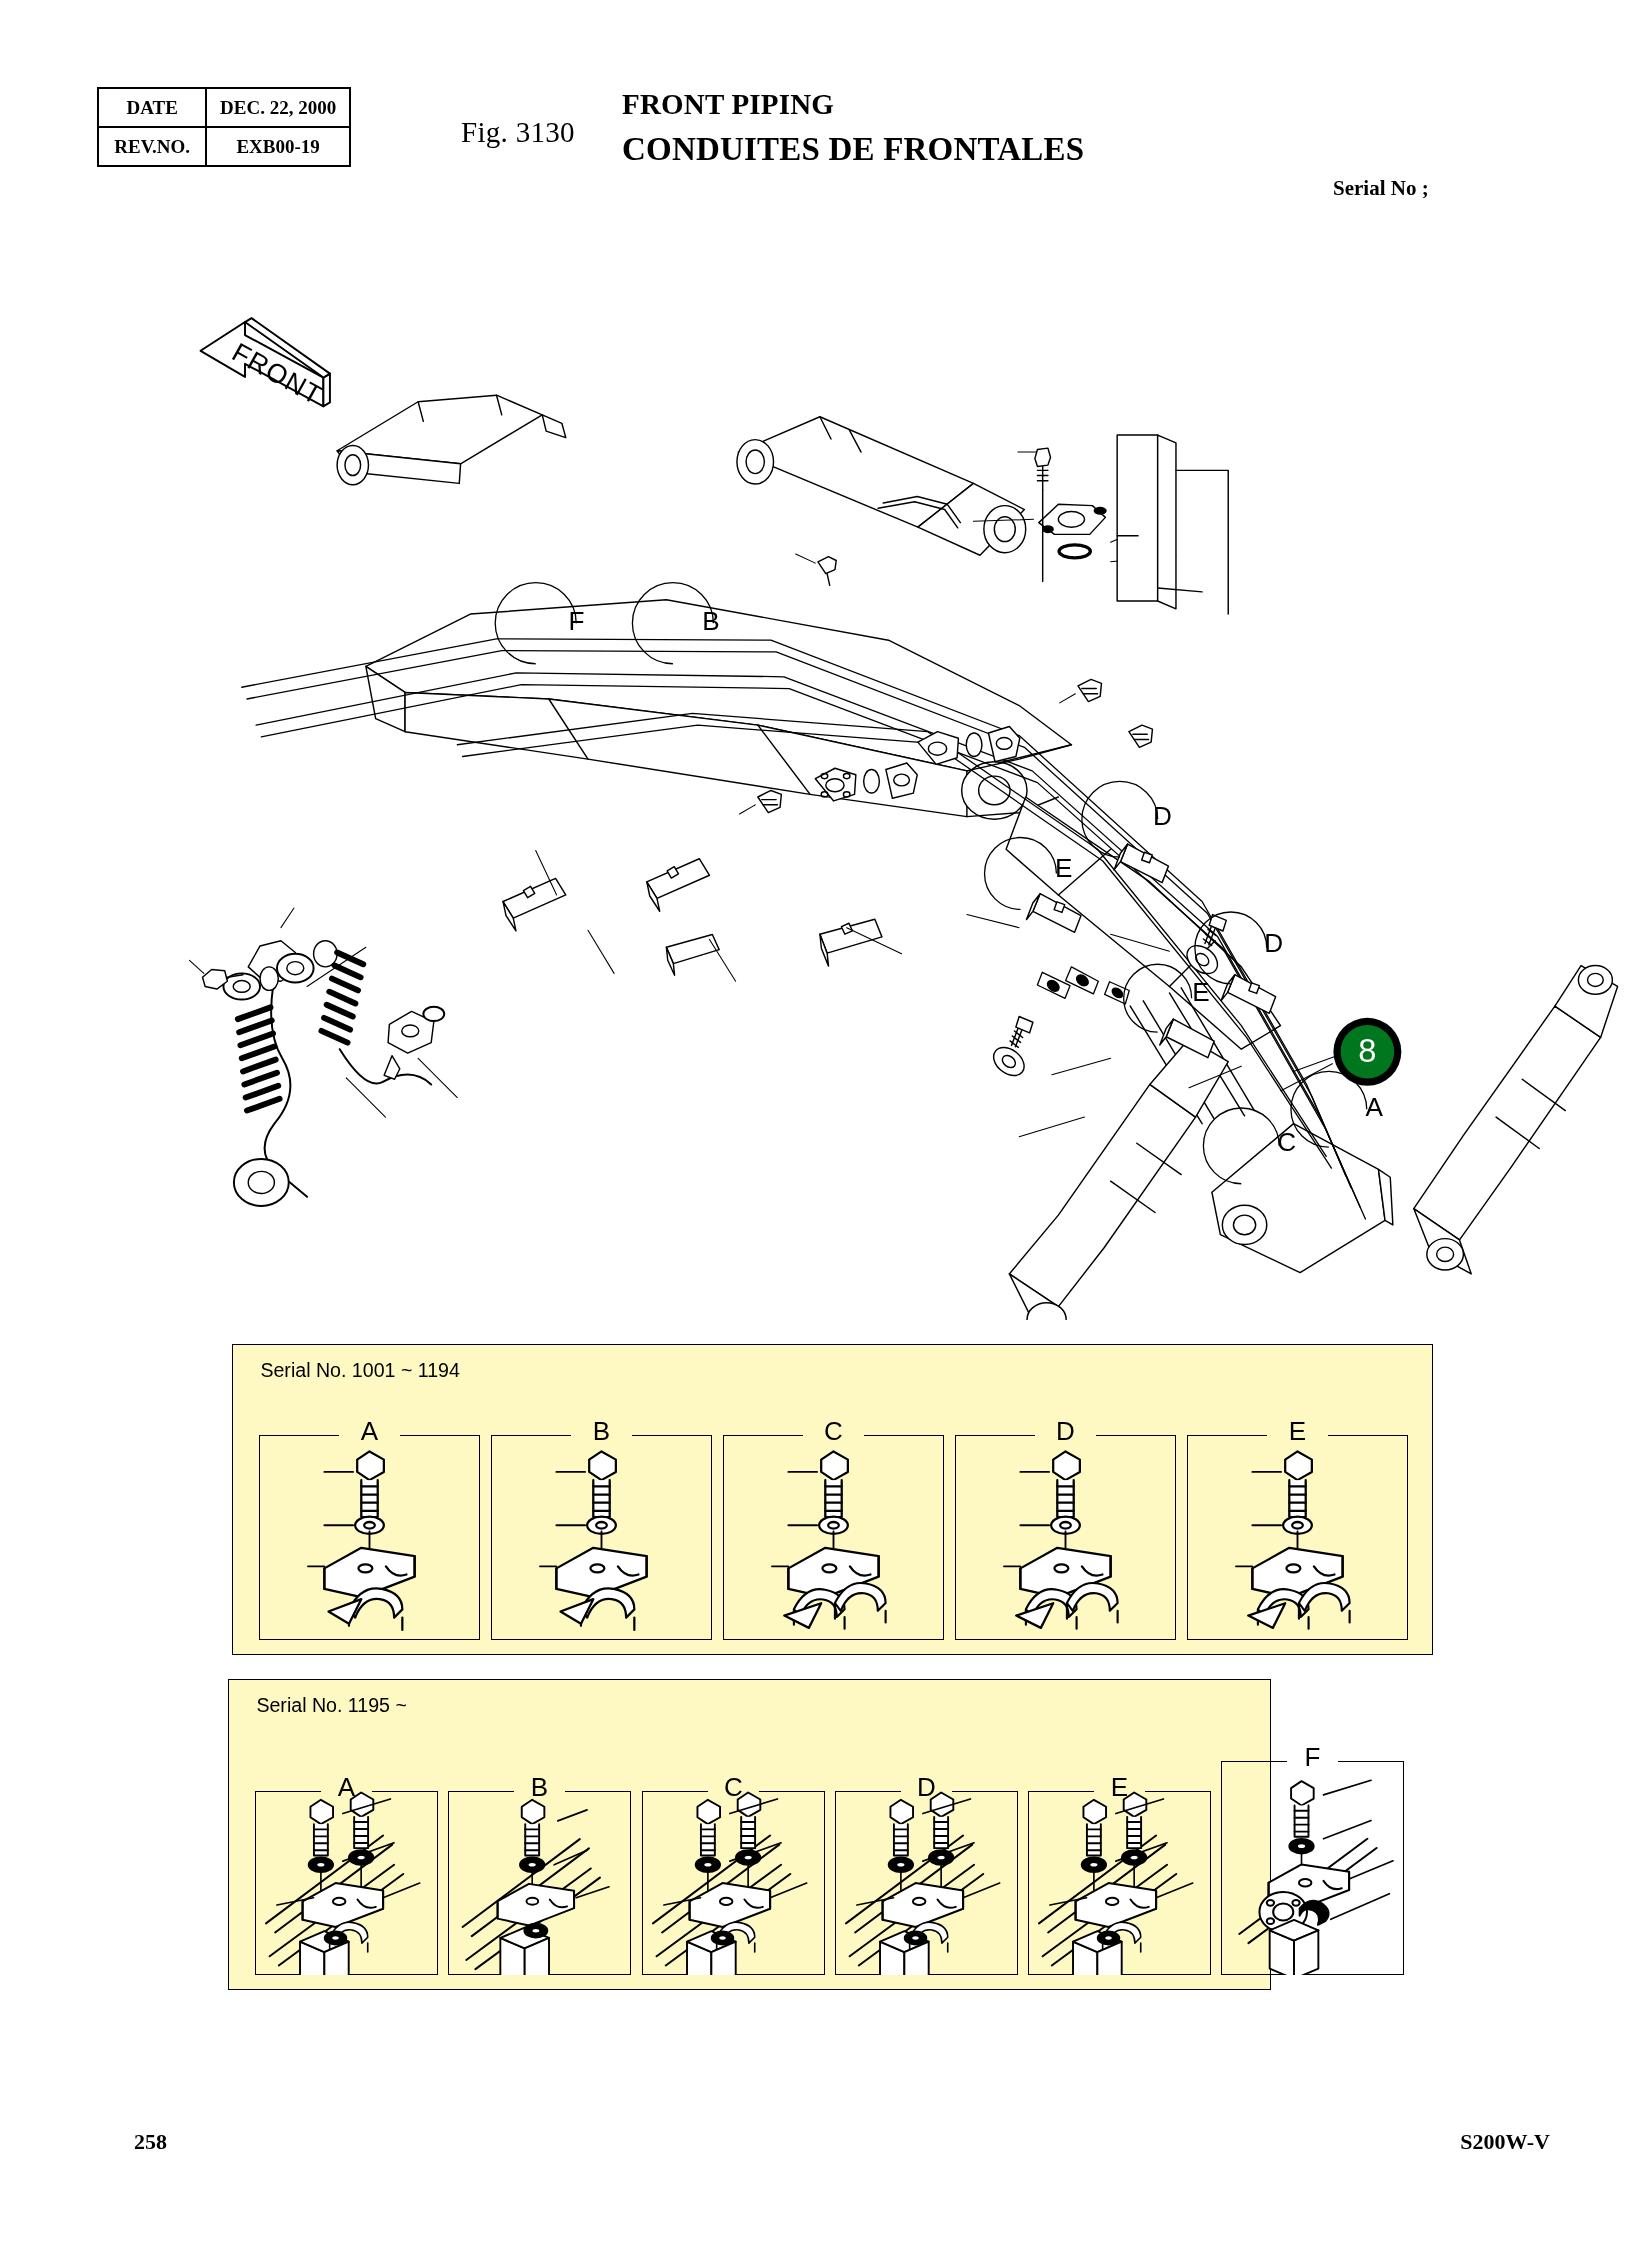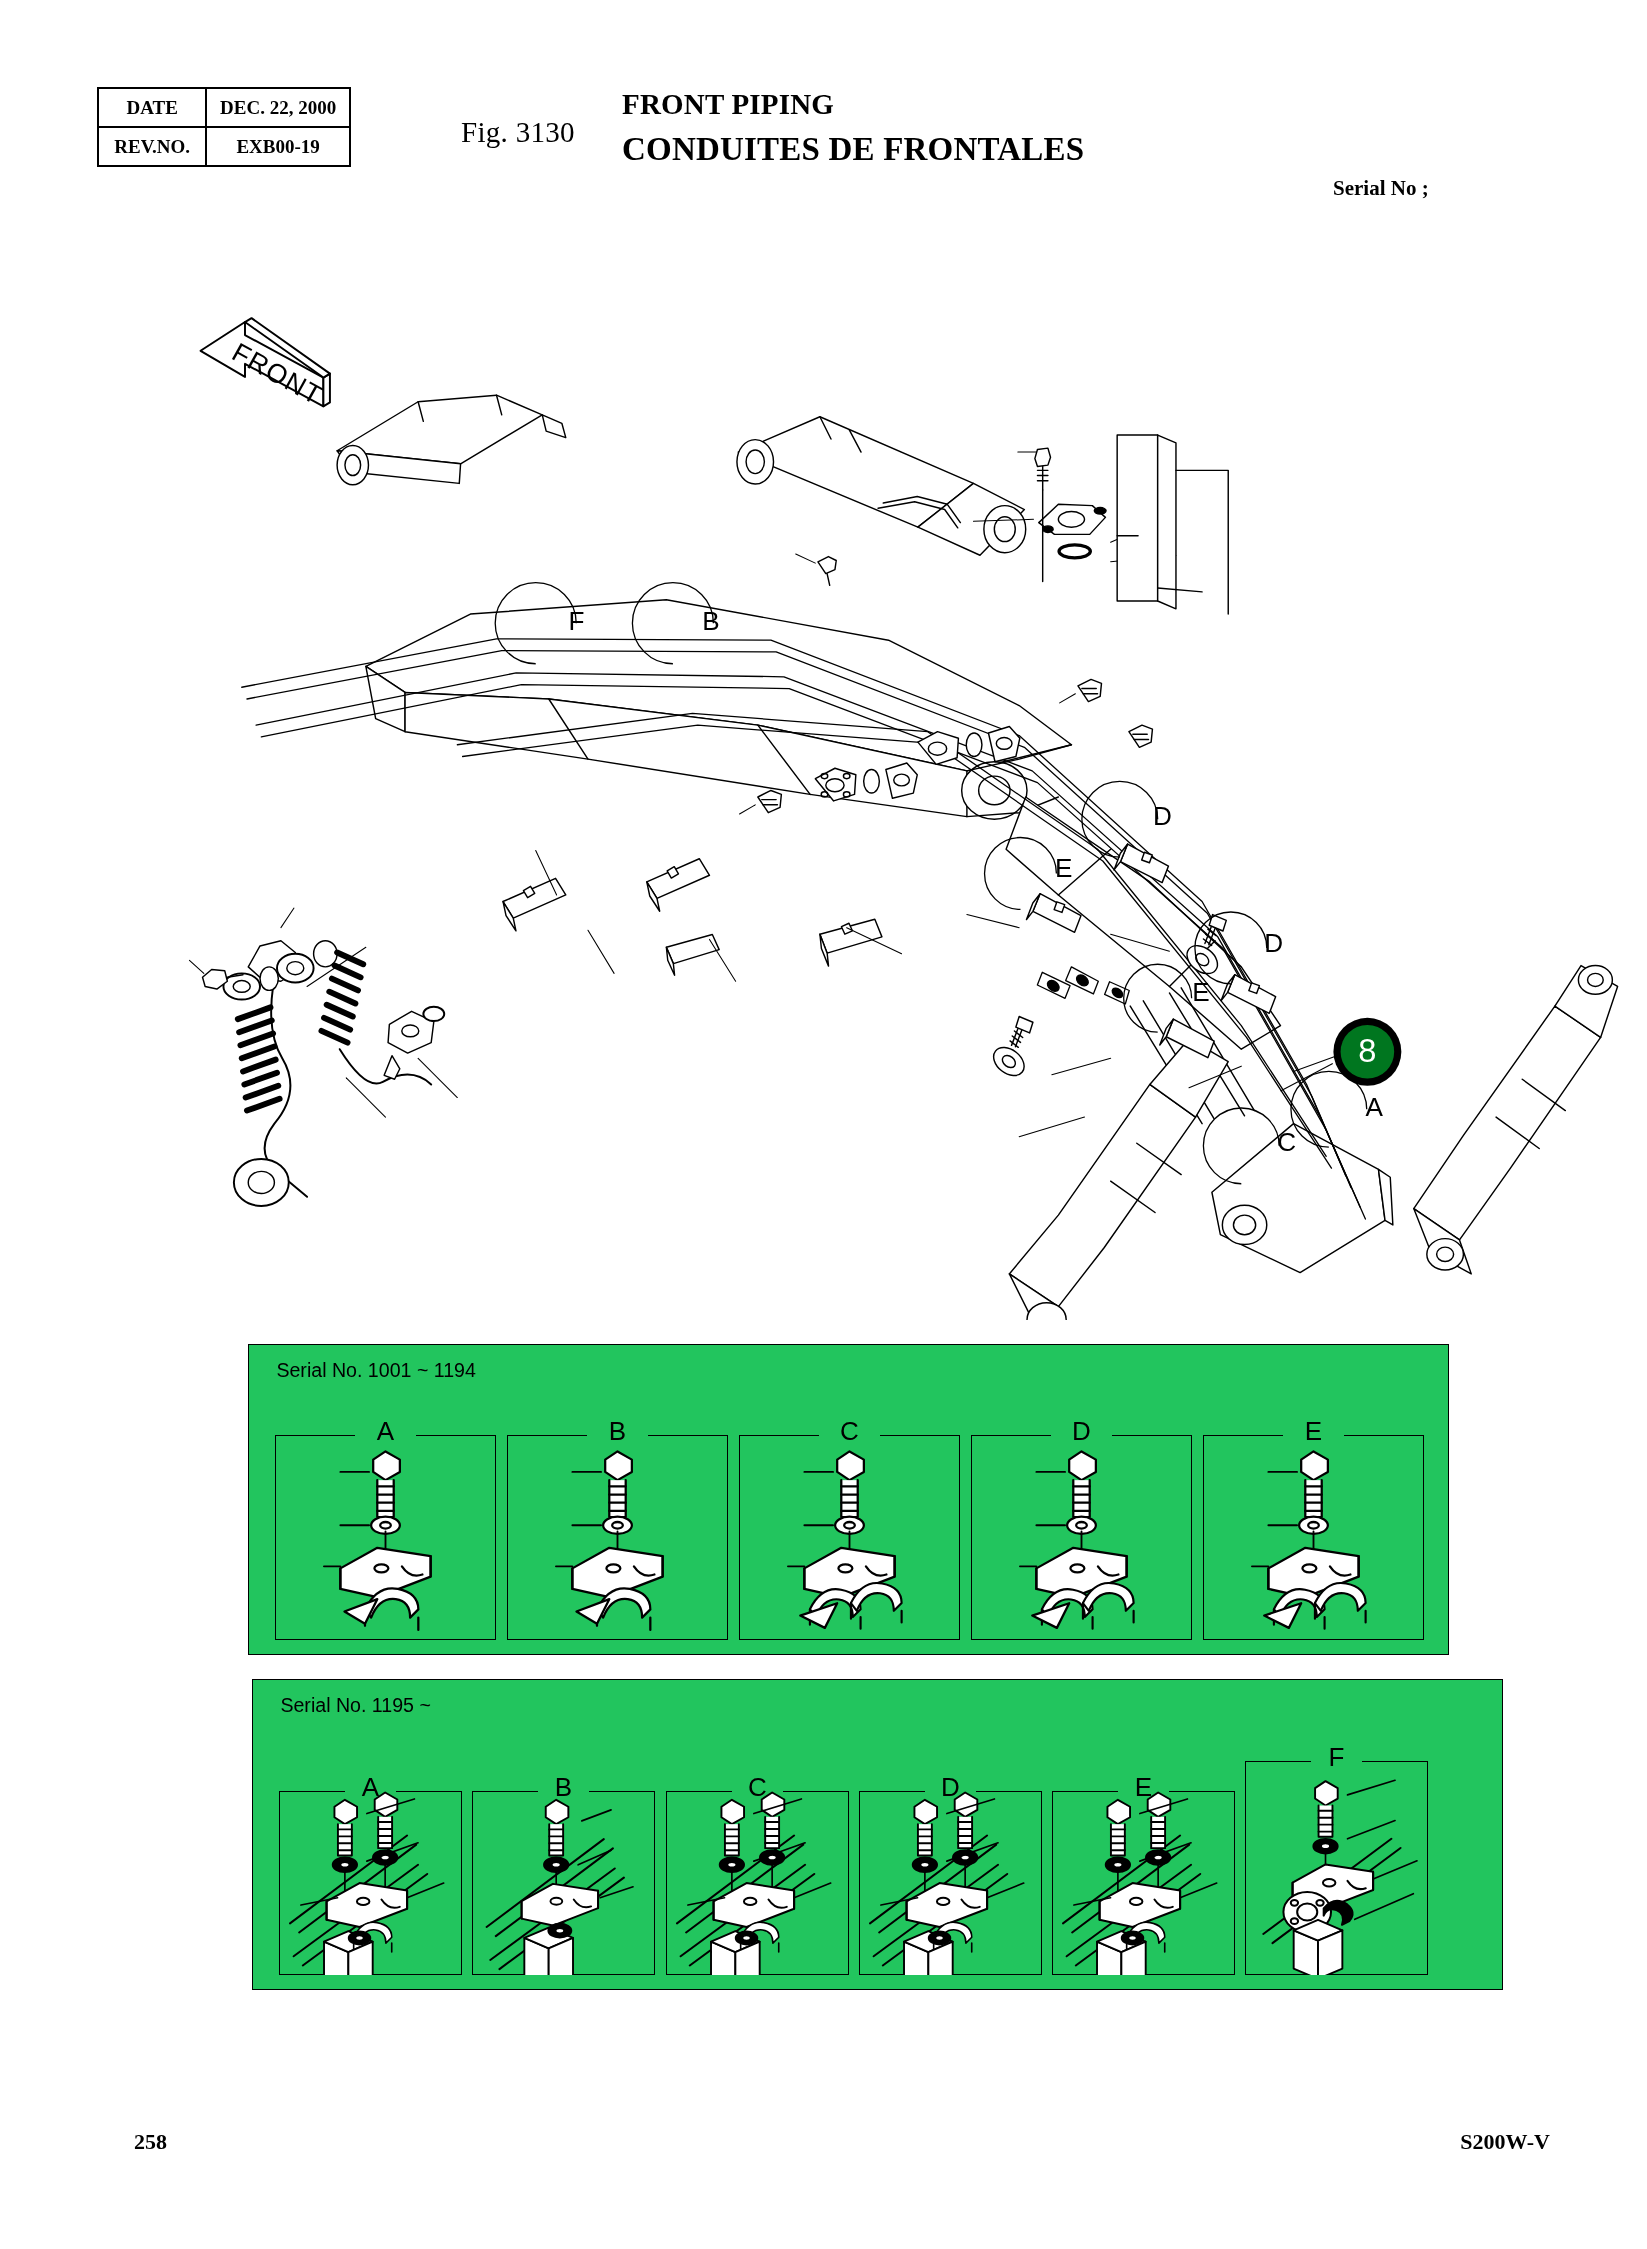--- a/index.html
+++ b/index.html
@@ -91,34 +91,33 @@
   .cal-letter {
     font-family: "Liberation Sans", sans-serif;
     font-size: 40px;
     fill: #000;
   }
 
   
   .detail-panel {
     position: absolute;
     border: 1.3px solid #000;
-    background: #22c55e;
+    background: #fef9c3;
     box-sizing: border-box;
-    margin-left: 16px;
   }
   #panel-1 {
     left: 232px;
     top: 1344px;
     width: 1201px;
     height: 311px;
   }
   #panel-2 {
-    left: 236px;
+    left: 228px;
     top: 1679px;
-    width: 1251px;
+    width: 1043px;
     height: 311px;
   }
   .panel-caption {
     position: absolute;
     left: 27.4px;
     top: 14.4px;
     font-family: "Liberation Sans", sans-serif;
     font-size: 19.6px;
     white-space: nowrap;
   }

